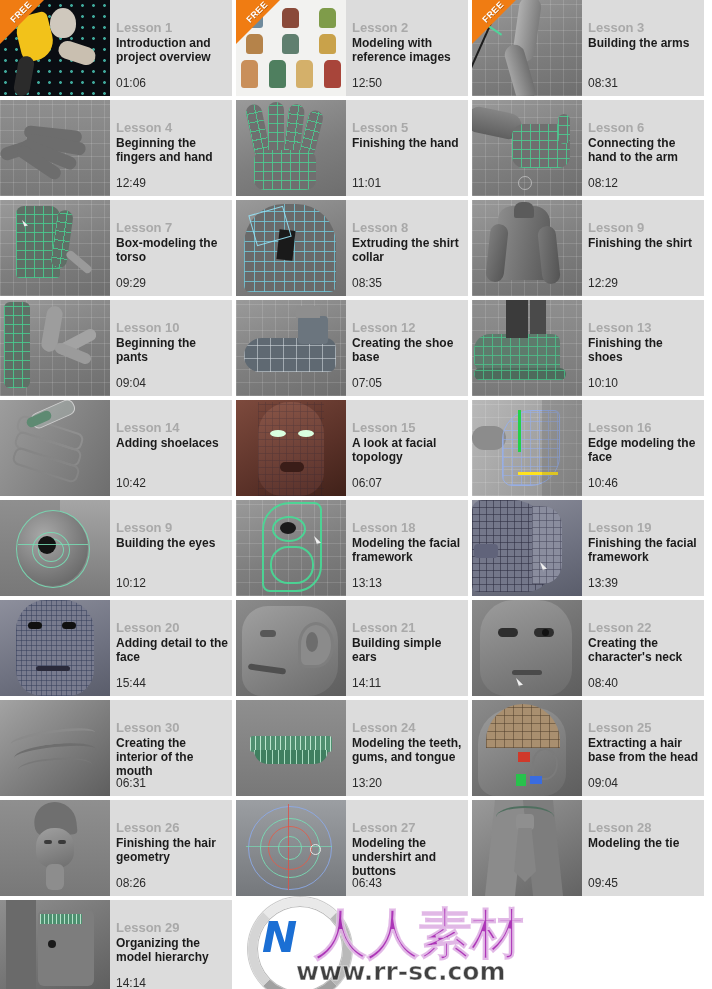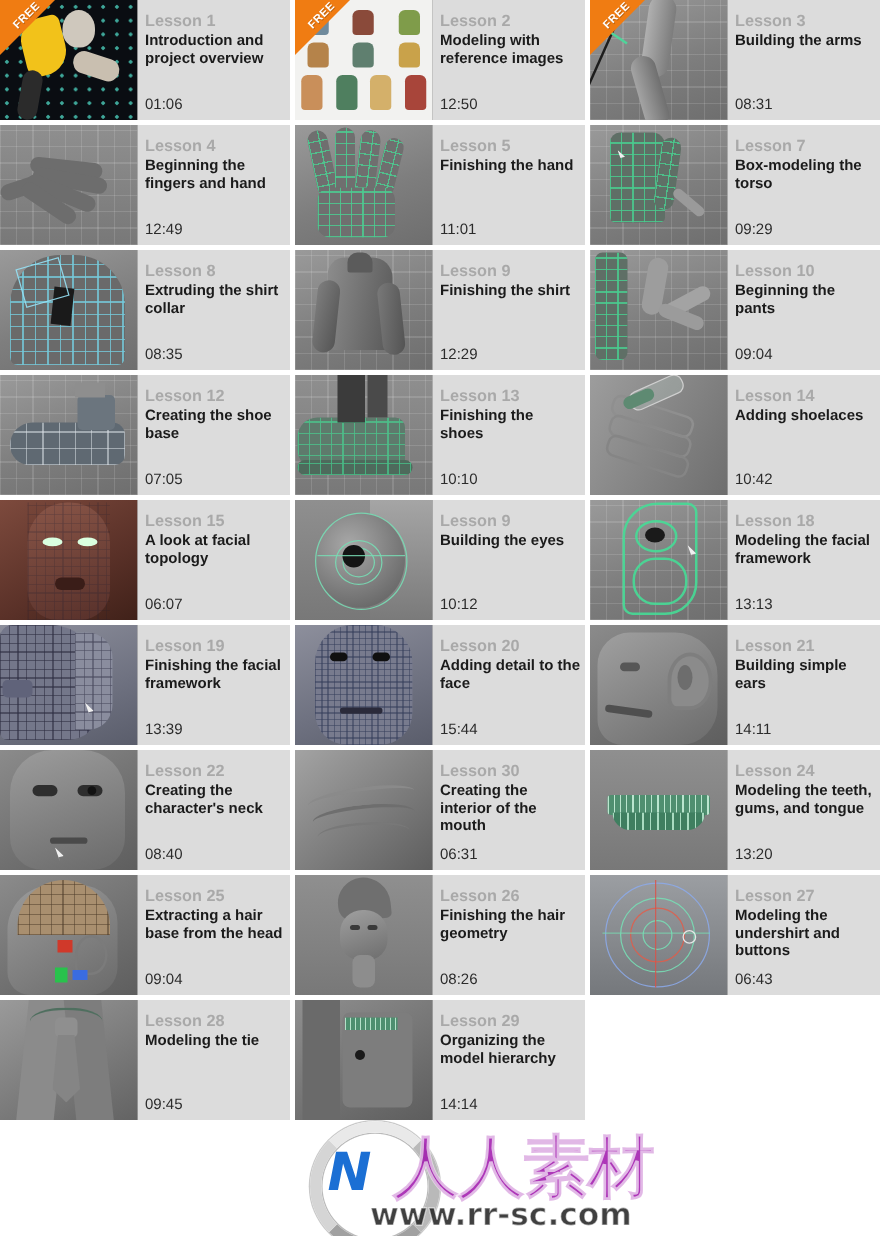--- a/index.html
+++ b/index.html
@@ -73,21 +73,21 @@
     letter-spacing: 0.5px;
     text-align: center;
     z-index: 6;
     line-height: 10px;
     text-shadow: 0 1px 0 rgba(0,0,0,0.25);
   }
 
   .info {
     position: relative;
     flex: 1 1 auto;
-    padding: 9px 4px 0 6px;
+    padding: 20px 4px 0 6px;
     box-sizing: border-box;
     height: 96px;
   }
 
   .lesson-num {
     color: #a9a9a9;
     font-size: 13px;
     font-weight: bold;
     line-height: 15px;
     margin-bottom: 1px;
@@ -366,20 +366,40 @@
       <div class="info">
         <div class="lesson-num">Lesson 5</div>
         <div class="lesson-title">Finishing the hand</div>
         <div class="duration">11:01</div>
       </div>
     </div>
     <div class="lesson-card">
       <div class="thumb">
         <div class="thumb-art bg-grey">
           <div class="wire-grid-faint" style="position:absolute;inset:0;"></div>
+          <div class="tube" style="left:-6px;top:10px;width:56px;height:26px;border-radius:14px;transform:rotate(12deg);"></div>
+          <div style="position:absolute;left:40px;top:24px;width:58px;height:44px;background:#6f6f6f;border-radius:12px;overflow:hidden;">
+            <div class="wire wire-green"></div>
+          </div>
+          <div style="position:absolute;left:86px;top:14px;width:12px;height:30px;background:#6f6f6f;border-radius:6px;overflow:hidden;">
+            <div class="wire wire-green"></div>
+          </div>
+          <div style="position:absolute;left:46px;top:76px;width:12px;height:12px;border:1px solid rgba(190,190,190,0.85);border-radius:50%;"></div>
+        </div>
+      </div>
+      <div class="info">
+        <div class="lesson-num">Lesson 6</div>
+        <div class="lesson-title">Connecting the hand to the arm</div>
+        <div class="duration">08:12</div>
+      </div>
+    </div>
+    <div class="lesson-card">
+      <div class="thumb">
+        <div class="thumb-art bg-grey">
+          <div class="wire-grid-faint" style="position:absolute;inset:0;"></div>
           <div style="position:absolute;left:16px;top:6px;width:44px;height:72px;background:#5f6f66;border-radius:8px 10px 4px 4px;overflow:hidden;">
             <div class="wire wire-green"></div>
           </div>
           <div style="position:absolute;left:54px;top:10px;width:16px;height:58px;background:#5f6f66;border-radius:8px;transform:rotate(8deg);overflow:hidden;">
             <div class="wire wire-green"></div>
           </div>
           <div style="position:absolute;left:64px;top:58px;width:30px;height:8px;background:#9a9a9a;border-radius:4px;transform:rotate(40deg);"></div>
           <div style="position:absolute;left:22px;top:20px;width:6px;height:9px;background:#f0f0f0;clip-path:polygon(0 0,100% 60%,40% 70%,55% 100%);"></div>
         </div>
       </div>
@@ -501,20 +521,40 @@
           <div class="wire wire-dark" style="left:22px;top:2px;width:66px;height:94px;opacity:.32;"></div>
           <div class="eye-white" style="left:34px;top:30px;width:16px;height:7px;"></div>
           <div class="eye-white" style="left:62px;top:30px;width:16px;height:7px;"></div>
           <div style="position:absolute;left:44px;top:62px;width:24px;height:10px;background:#3a1d18;border-radius:6px;"></div>
         </div>
       </div>
       <div class="info">
         <div class="lesson-num">Lesson 15</div>
         <div class="lesson-title">A look at facial topology</div>
         <div class="duration">06:07</div>
+      </div>
+    </div>
+    <div class="lesson-card">
+      <div class="thumb">
+        <div class="thumb-art">
+          <div style="position:absolute;inset:0;background:linear-gradient(120deg,#b9b9b9,#8e8e8e);"></div>
+          <div class="wire-grid-faint" style="position:absolute;inset:0;"></div>
+          <div style="position:absolute;left:0;top:26px;width:34px;height:24px;background:#8c8c8c;border-radius:12px;"></div>
+          <div style="position:absolute;left:30px;top:10px;width:56px;height:74px;border:1px solid rgba(150,175,235,.9);border-radius:30px 6px 30px 10px;overflow:hidden;">
+            <div class="wire" style="background-image:repeating-linear-gradient(0deg, rgba(150,175,235,.7) 0 1px, transparent 1px 9px),repeating-linear-gradient(90deg, rgba(150,175,235,.7) 0 1px, transparent 1px 9px);"></div>
+          </div>
+          <div class="arrow-g" style="left:46px;top:10px;height:42px;"></div>
+          <div class="arrow-y" style="left:46px;top:72px;width:40px;"></div>
+          <div style="position:absolute;left:70px;top:0px;width:40px;height:96px;background:rgba(60,60,60,.18);"></div>
+        </div>
+      </div>
+      <div class="info">
+        <div class="lesson-num">Lesson 16</div>
+        <div class="lesson-title">Edge modeling the face</div>
+        <div class="duration">10:46</div>
       </div>
     </div>
     <div class="lesson-card">
       <div class="thumb">
         <div class="thumb-art bg-grey2">
           <div style="position:absolute;left:60px;top:0;width:50px;height:96px;background:linear-gradient(180deg,#a5a5a5,#7a7a7a);"></div>
           <div style="position:absolute;left:16px;top:10px;width:72px;height:76px;border-radius:50%;background:radial-gradient(circle at 38% 34%, #a8a8a8, #585858);"></div>
           <div class="gizmo" style="left:16px;top:10px;width:72px;height:76px;"></div>
           <div class="gizmo" style="left:32px;top:32px;width:36px;height:34px;"></div>
           <div class="gizmo" style="left:38px;top:38px;width:24px;height:22px;"></div>

